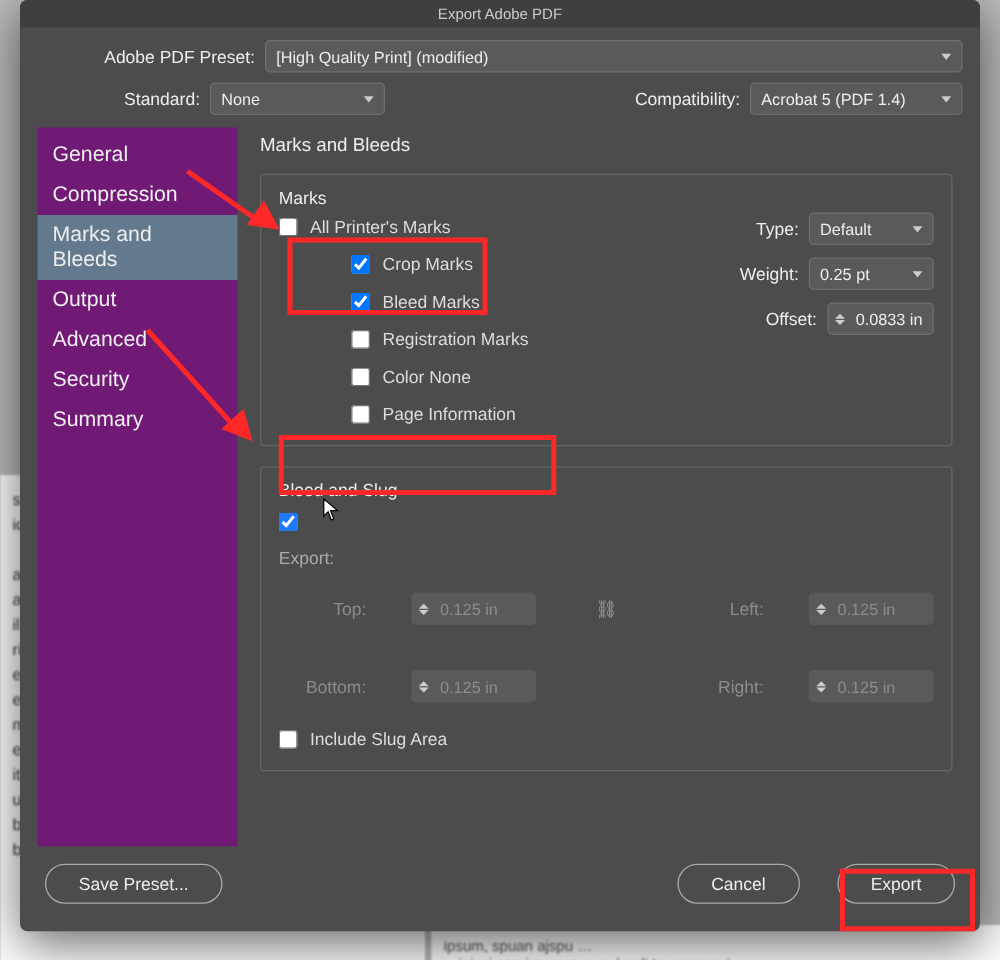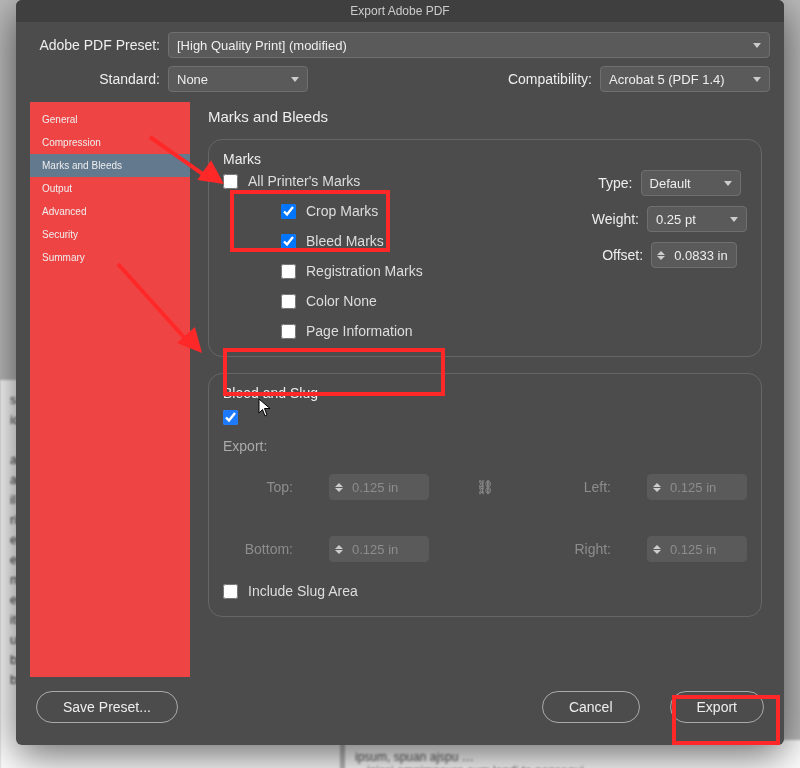--- a/index.html
+++ b/index.html
@@ -25,60 +25,60 @@
     border-radius: 6px;
     box-shadow: 0 10px 40px rgba(0,0,0,.6);
     display: flex; flex-direction: column;
     color: #ddd;
   }
   .titlebar {
     height: 22px; background: #3f3f3f; font-size: 12px; text-align: center;
     line-height: 22px; color: #ccc; border-radius: 6px 6px 0 0;
   }
 
-  .preset-row { display: flex; align-items: center; padding: 10px 14px 4px 14px; gap: 8px; }
+  .preset-row { display: flex; align-items: center; padding: 10px 14px 4px 14px; gap: 8px; margin-left: 44px; }
   .preset-row label { width: 130px; text-align: right; font-size: 14px; color:#eee; }
   .std-row { display: flex; align-items: center; padding: 4px 14px 10px 14px; gap: 8px; }
   .std-row label { width: 130px; text-align: right; font-size: 14px; color:#eee; }
 
   .select-style {
     background: #5a5a5a; border: 1px solid #6f6f6f; border-radius: 4px;
     color: #eee; font-size: 13px; height: 26px; display: inline-flex;
     align-items: center; padding: 0 22px 0 8px; position: relative;
   }
   .select-style::after {
     content: ""; position: absolute; right: 8px; top: 50%; width: 0; height: 0;
     border-left: 4px solid transparent; border-right: 4px solid transparent;
     border-top: 5px solid #ccc; transform: translateY(-2px);
   }
   .select-wide { flex: 1; }
   .select-med { width: 140px; }
   .select-sm { width: 100px; }
 
   .main { flex: 1; display: flex; padding: 0 14px 8px 14px; gap: 0; min-height:0; }
-  .sidebar { width: 170px; background: #ef4444; border-radius: 0; padding: 6px 0; font-size: 10px; }
+  .sidebar { width: 170px; background: #701a75; border-radius: 0; padding: 6px 0; font-size: 17px; }
   .sidebar .item { padding: 6px 12px; cursor: pointer; color:#eee; }
   .sidebar .item.active { background: #63798e; }
 
   .content { flex: 1; padding: 6px 8px 10px 18px; display: flex; flex-direction: column; }
   .content h2 { font-size: 15px; font-weight: 500; color: #eee; margin-bottom: 14px; }
 
   .fieldset {
-    border: 1px solid #666; border-radius: 14px; padding: 12px 14px 14px 14px;
+    border: 1px solid #666; border-radius: 3px; padding: 12px 14px 14px 14px;
     position: relative; margin-bottom: 16px;
   }
   .legend { position: relative; top: -2px; left:-2px; font-size: 14px; color: #eee; background:#4c4c4c; display:inline-block; padding:0 2px;}
   .marks-row { display: flex; gap: 26px; }
   .marks-col { display: flex; flex-direction: column; gap: 8px; }
   .ck { display: flex; align-items: center; gap: 10px; font-size: 14px; height: 22px; }
   .ck input { width: 15px; height: 15px; } 
   .indented { margin-left: 18px; padding-left: 40px; }
 
   .type-col { display: flex; flex-direction: column; gap: 10px; margin-left: auto; }
-  .field-row { display: flex; align-items: center; gap: 8px; justify-content: center; }
+  .field-row { display: flex; align-items: center; gap: 8px; justify-content: flex-end; }
   .field-row label { font-size: 14px; color: #eee; text-align:right; }
   .spinner {
     background: #5a5a5a; border: 1px solid #6f6f6f; border-radius: 4px;
     display: inline-flex; align-items: center; height: 26px;
   }
   .spinner .arrows {
     width: 18px; display:flex; flex-direction:column; align-items:center; justify-content:center; gap:1px;
   }
   .spinner .arrows .up, .spinner .arrows .down {
     width:0;height:0;border-left:4px solid transparent;border-right:4px solid transparent;

